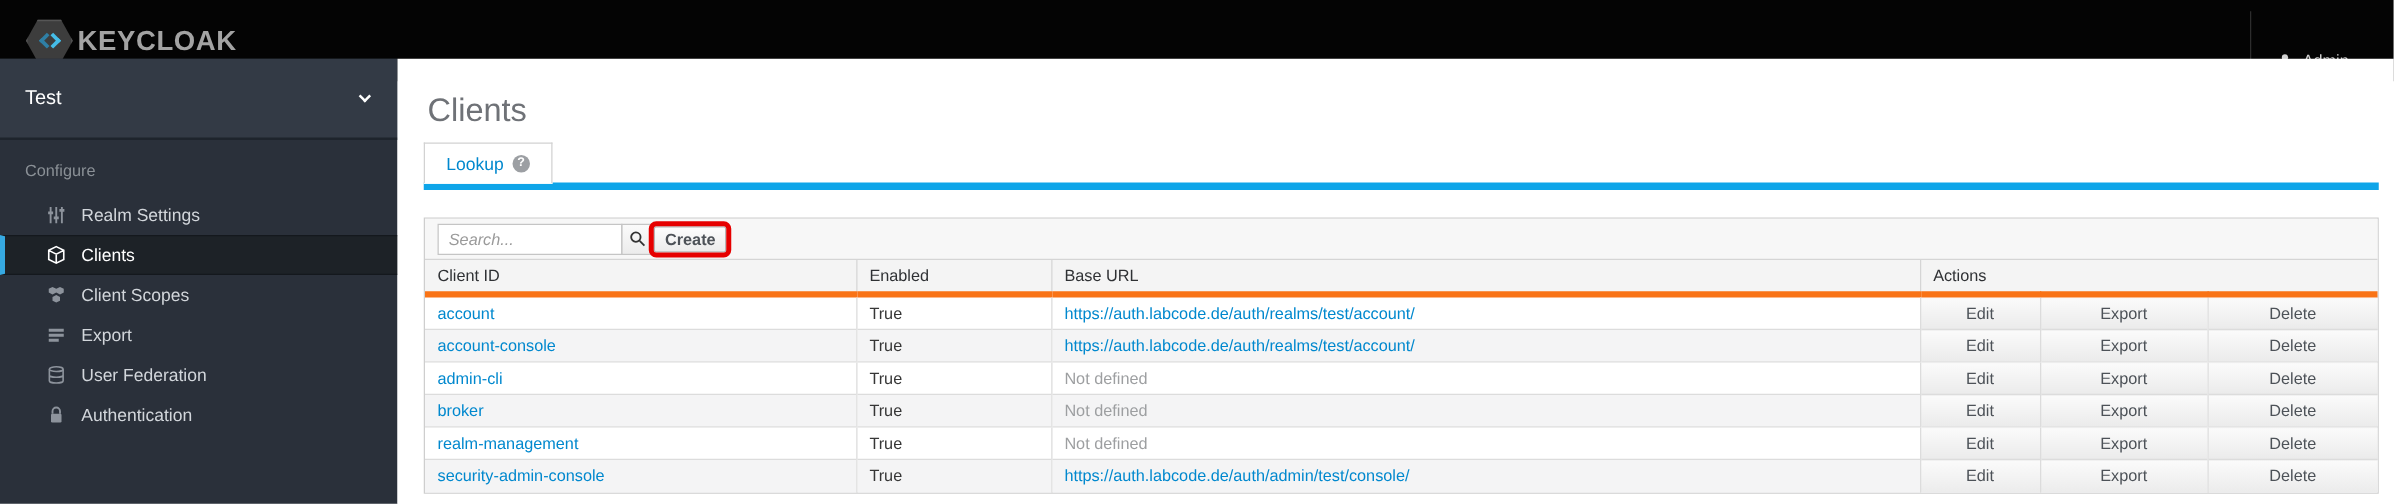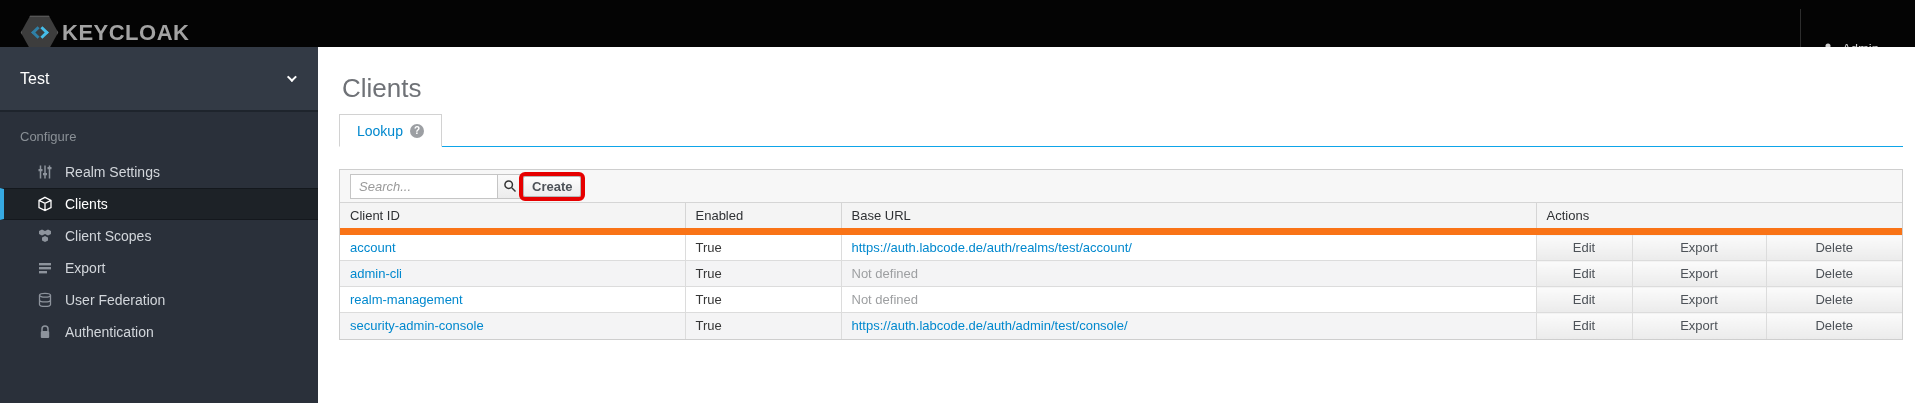--- a/index.html
+++ b/index.html
@@ -43,21 +43,21 @@
                      border-top:1px solid #14181d; border-bottom:1px solid #14181d;
                      color:#fff; }
   .nav-icon { width:17px; height:16px; color:#8d939c; display:flex;
               align-items:center; justify-content:center; }
   .nav-item.active .nav-icon { color:#fff; }
 
   
   .content { position:absolute; left:318px; top:47px; width:1597px; height:356px;
              background:#fff; }
   .page-title { margin:26px 0 0 24px; font-size:26px; font-weight:400; color:#6f7277; }
-  .tabs { margin:10px 12px 0 21px; border-bottom:1px solid #0ea5e9; }
+  .tabs { margin:10px 12px 0 21px; border-bottom:6px solid #0ea5e9; }
   .tab { display:inline-flex; align-items:center; gap:7px; height:33px;
          padding:0 17px; background:#fff; border:1px solid #d2d2d2;
          border-bottom:1px solid #fff; margin-bottom:-1px; vertical-align:bottom;
          color:#0088ce; font-size:14px; cursor:pointer; }
   .help-badge { width:14px; height:14px; border-radius:50%; background:#9c9fa3;
                 color:#fff; font-size:10px; font-weight:bold; line-height:14px;
                 text-align:center; cursor:pointer; }
 
   
   .panel { margin:22px 12px 0 21px; border:1px solid #cecece; }
@@ -73,21 +73,21 @@
                 background:linear-gradient(#fafafa,#ececec); display:flex;
                 align-items:center; justify-content:center; cursor:pointer; }
   .create-btn { font-size:13px; font-weight:bold; color:#4d5258; height:21px;
                 padding:0 8px; background:linear-gradient(#fdfdfd,#ececec);
                 border:1px solid #b7b7b7; border-radius:2px; cursor:pointer;
                 outline:4px solid #e60000; margin-right:8px;
                 font-family:"Liberation Sans", sans-serif; }
   table { width:100%; border-collapse:collapse; table-layout:fixed;
           font-size:13px; color:#363636; }
   th { text-align:left; font-weight:400; color:#2f3134; background:#f4f4f4;
-       padding:5px 10px; border-bottom:7px solid #f97316; height:26px; }
+       padding:5px 10px; border-bottom:5px solid #f97316; height:26px; }
   th + th { border-left:1px solid #d5d5d5; }
   td { padding:5px 10px; border-top:1px solid #dcdcdc; height:26px;
        white-space:nowrap; overflow:hidden; }
   td + td { border-left:1px solid #dcdcdc; }
   tbody tr:nth-child(even) { background:#f4f4f5; }
   .cell-link { color:#0088ce; cursor:pointer; text-decoration:none; }
   .muted { color:#9d9fa1; }
   .action-cell { text-align:center; color:#4d5258;
                  background:linear-gradient(#fbfbfb,#ebebeb); cursor:pointer; }
 </style>
@@ -227,21 +227,37 @@
       <tbody>
         <tr>
           <td><a class="cell-link">account</a></td>
           <td>True</td>
           <td><a class="cell-link">https://auth.labcode.de/auth/realms/test/account/</a></td>
           <td class="action-cell">Edit</td>
           <td class="action-cell">Export</td>
           <td class="action-cell">Delete</td>
         </tr>
         <tr>
+          <td><a class="cell-link">account-console</a></td>
+          <td>True</td>
+          <td><a class="cell-link">https://auth.labcode.de/auth/realms/test/account/</a></td>
+          <td class="action-cell">Edit</td>
+          <td class="action-cell">Export</td>
+          <td class="action-cell">Delete</td>
+        </tr>
+        <tr>
           <td><a class="cell-link">admin-cli</a></td>
+          <td>True</td>
+          <td><span class="muted">Not defined</span></td>
+          <td class="action-cell">Edit</td>
+          <td class="action-cell">Export</td>
+          <td class="action-cell">Delete</td>
+        </tr>
+        <tr>
+          <td><a class="cell-link">broker</a></td>
           <td>True</td>
           <td><span class="muted">Not defined</span></td>
           <td class="action-cell">Edit</td>
           <td class="action-cell">Export</td>
           <td class="action-cell">Delete</td>
         </tr>
         <tr>
           <td><a class="cell-link">realm-management</a></td>
           <td>True</td>
           <td><span class="muted">Not defined</span></td>

